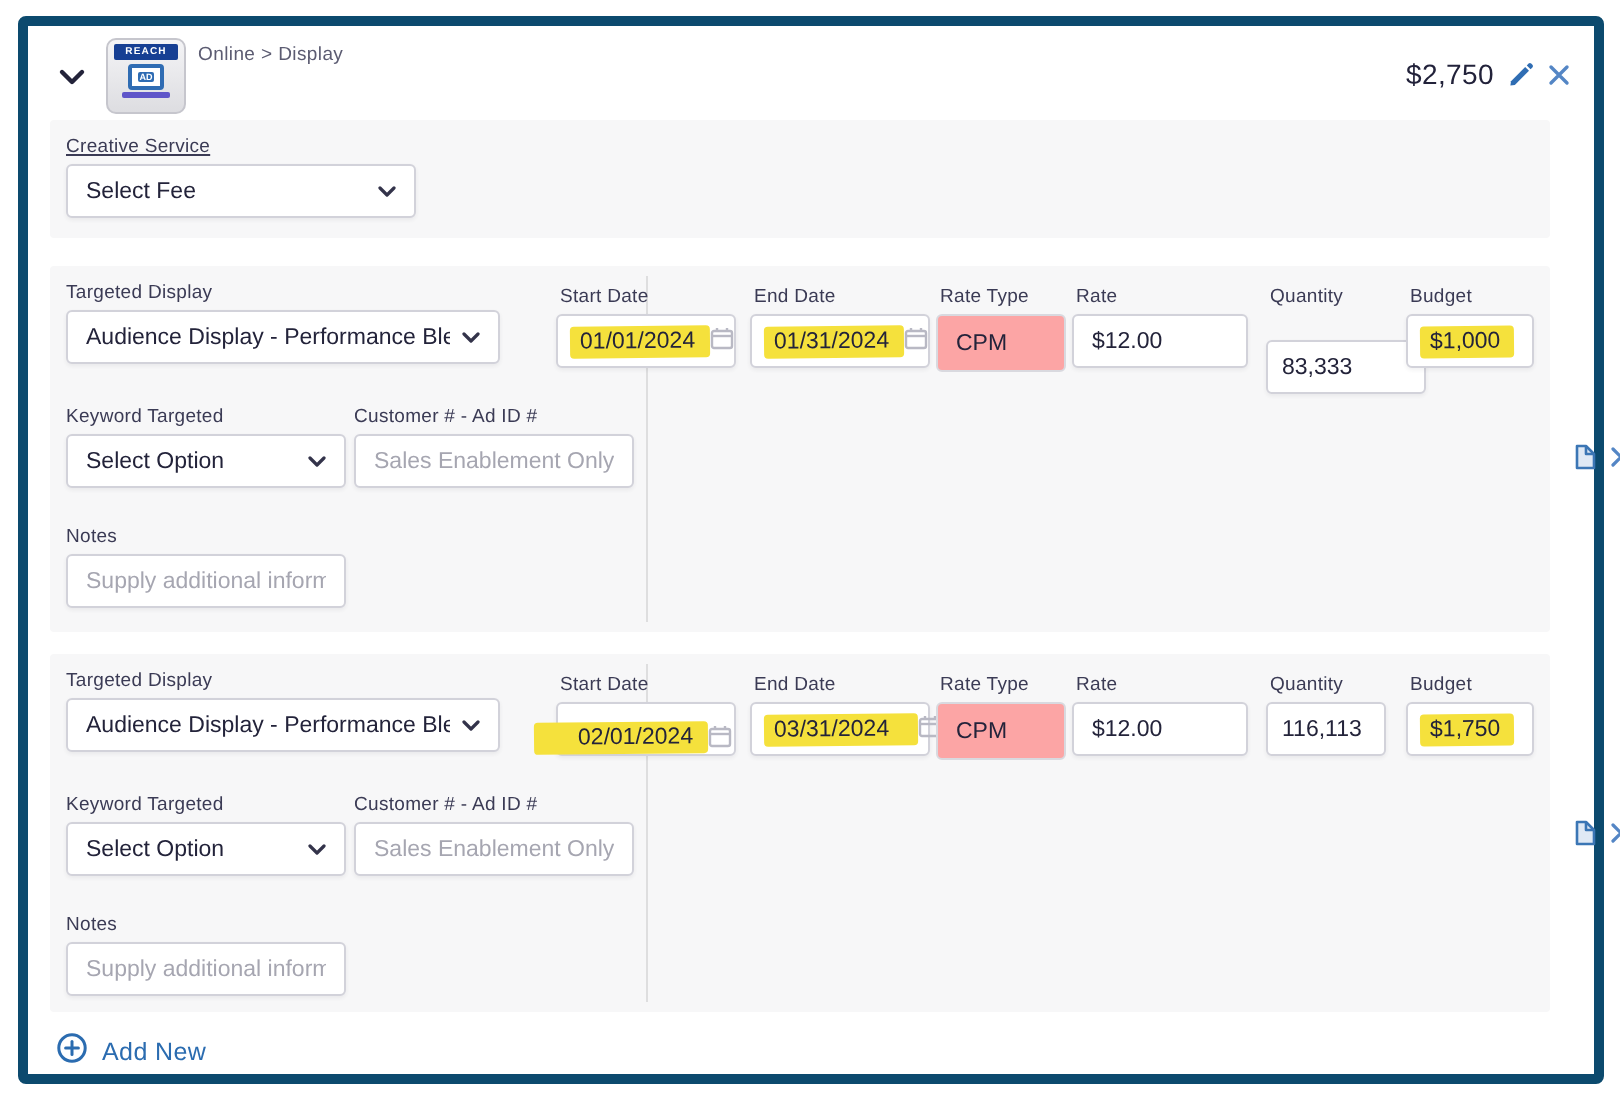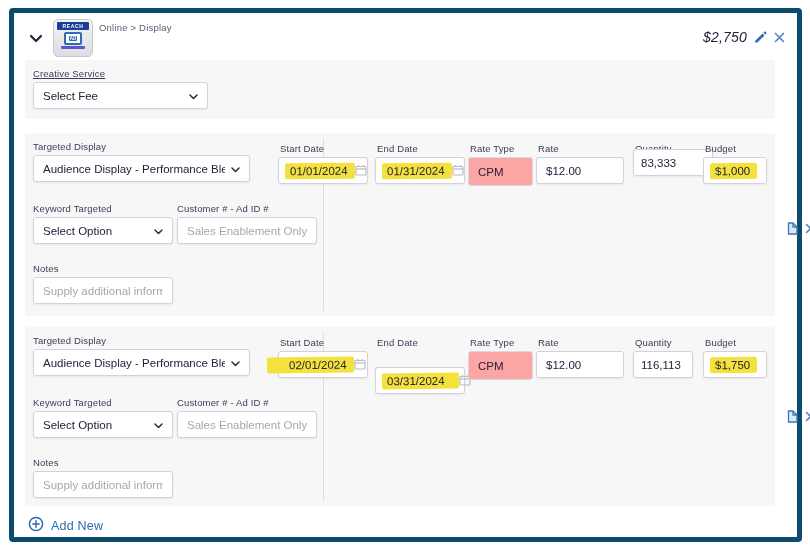--- a/index.html
+++ b/index.html
@@ -19,21 +19,21 @@
     color:#fff; font-size:5px; font-weight:bold; letter-spacing:.6px;
     display:flex; align-items:center; justify-content:center; }
   .logo-monitor { margin-top:2px; width:18px; height:13px; border:2px solid #2f6cb3;
     border-radius:2px; background:#fff; display:flex; align-items:center; justify-content:center; }
   .logo-ad { background:#2f6cb3; color:#fff; font-size:4.5px; font-weight:bold;
     padding:0 1px; border-radius:1px; line-height:5px; }
   .logo-base { margin-top:1px; width:24px; height:3px; background:#5f55c9; border-radius:1px; }
   .hdr-text { position:absolute; left:85px; top:9px; }
   .breadcrumb { font-size:9.5px; color:#5c5c72; letter-spacing:.2px; }
   .title { margin-top:2px; font-size:15px; font-weight:bold; color:#17172e; letter-spacing:.2px; }
-  .hdr-right { position:absolute; right:12px; top:16px; display:flex; align-items:center; gap:7px;font-style:italic; }
+  .hdr-right { position:absolute; right:12px; top:16px; display:flex; align-items:center; gap:7px; }
   .price { font-size:14px; color:#22223a; letter-spacing:.2px; }
   .icon-btn { cursor:pointer; display:inline-flex; align-items:center; }
 
   
   .section { position:absolute; left:11px; width:750px; background:#f7f7f8; border-radius:2px; }
   .sec-creative { top:47px; height:59px; }
   .sec-row1 { top:120px; height:183px; }
   .sec-row2 { top:314px; height:179px; }
 
   .flabel { position:absolute; font-size:9.5px; color:#3b3b55; letter-spacing:.15px; white-space:nowrap; }
@@ -144,21 +144,21 @@
       <div class="ctrl readonly" style="left:443px; top:24px; width:65px; height:29px;">
         <span>CPM</span>
       </div>
 
       <div class="flabel" style="left:513px; top:10px;">Rate</div>
       <div class="ctrl" style="left:511px; top:24px; width:88px;">
         <span>$12.00</span>
       </div>
 
       <div class="flabel" style="left:610px; top:10px;">Quantity</div>
-      <div class="ctrl" style="left:608px; top:16px; width:80px; padding:0 7px;">
+      <div class="ctrl" style="left:608px; top:37px; width:80px; padding:0 7px;">
         <span>83,333</span>
       </div>
 
       <div class="flabel" style="left:680px; top:10px;">Budget</div>
       <div class="ctrl" style="left:678px; top:24px; width:64px; padding:0 6px;">
         <span class="hl">$1,000</span>
       </div>
 
       <div class="flabel" style="left:8px; top:70px;">Keyword Targeted</div>
       <div class="ctrl select" style="left:8px; top:84px; width:140px;">
@@ -196,32 +196,32 @@
       <div class="vdivider"></div>
       <div class="flabel" style="left:8px; top:8px;">Targeted Display</div>
       <div class="ctrl select" style="left:8px; top:22px; width:217px;">
         <span class="sel-text">Audience Display - Performance Bler</span>
         <span class="chev"><svg width="9" height="6" viewBox="0 0 9 6">
               <polyline points="1,1 4.5,4.5 8,1" fill="none" stroke="#33334a" stroke-width="1.6" stroke-linecap="round" stroke-linejoin="round"></polyline>
             </svg></span>
       </div>
 
       <div class="flabel" style="left:255px; top:10px;">Start Date</div>
-      <div class="ctrl" style="left:253px; top:24px; width:90px; padding:0 6px;">
+      <div class="ctrl" style="left:253px; top:24px; width:90px; padding:0 6px;align-items:flex-end;">
         <span class="hl hl-ext">02/01/2024</span>
         <span class="cal"><svg width="12" height="12" viewBox="0 0 12 12">
               <rect x="1" y="2.5" width="10" height="8.5" rx="1" fill="none" stroke="#b9b9c4" stroke-width="1.2"></rect>
               <line x1="1" y1="5" x2="11" y2="5" stroke="#b9b9c4" stroke-width="1.2"></line>
               <line x1="3.5" y1="1" x2="3.5" y2="3" stroke="#b9b9c4" stroke-width="1.2"></line>
               <line x1="8.5" y1="1" x2="8.5" y2="3" stroke="#b9b9c4" stroke-width="1.2"></line>
             </svg></span>
       </div>
 
       <div class="flabel" style="left:352px; top:10px;">End Date</div>
-      <div class="ctrl" style="left:350px; top:24px; width:90px; padding:0 6px;margin-top:16px;">
+      <div class="ctrl" style="left:350px; top:24px; width:90px; padding:0 6px;">
         <span class="hl hl-wide">03/31/2024</span>
         <span class="cal"><svg width="12" height="12" viewBox="0 0 12 12">
               <rect x="1" y="2.5" width="10" height="8.5" rx="1" fill="none" stroke="#b9b9c4" stroke-width="1.2"></rect>
               <line x1="1" y1="5" x2="11" y2="5" stroke="#b9b9c4" stroke-width="1.2"></line>
               <line x1="3.5" y1="1" x2="3.5" y2="3" stroke="#b9b9c4" stroke-width="1.2"></line>
               <line x1="8.5" y1="1" x2="8.5" y2="3" stroke="#b9b9c4" stroke-width="1.2"></line>
             </svg></span>
       </div>
 
       <div class="flabel" style="left:445px; top:10px;">Rate Type</div>

